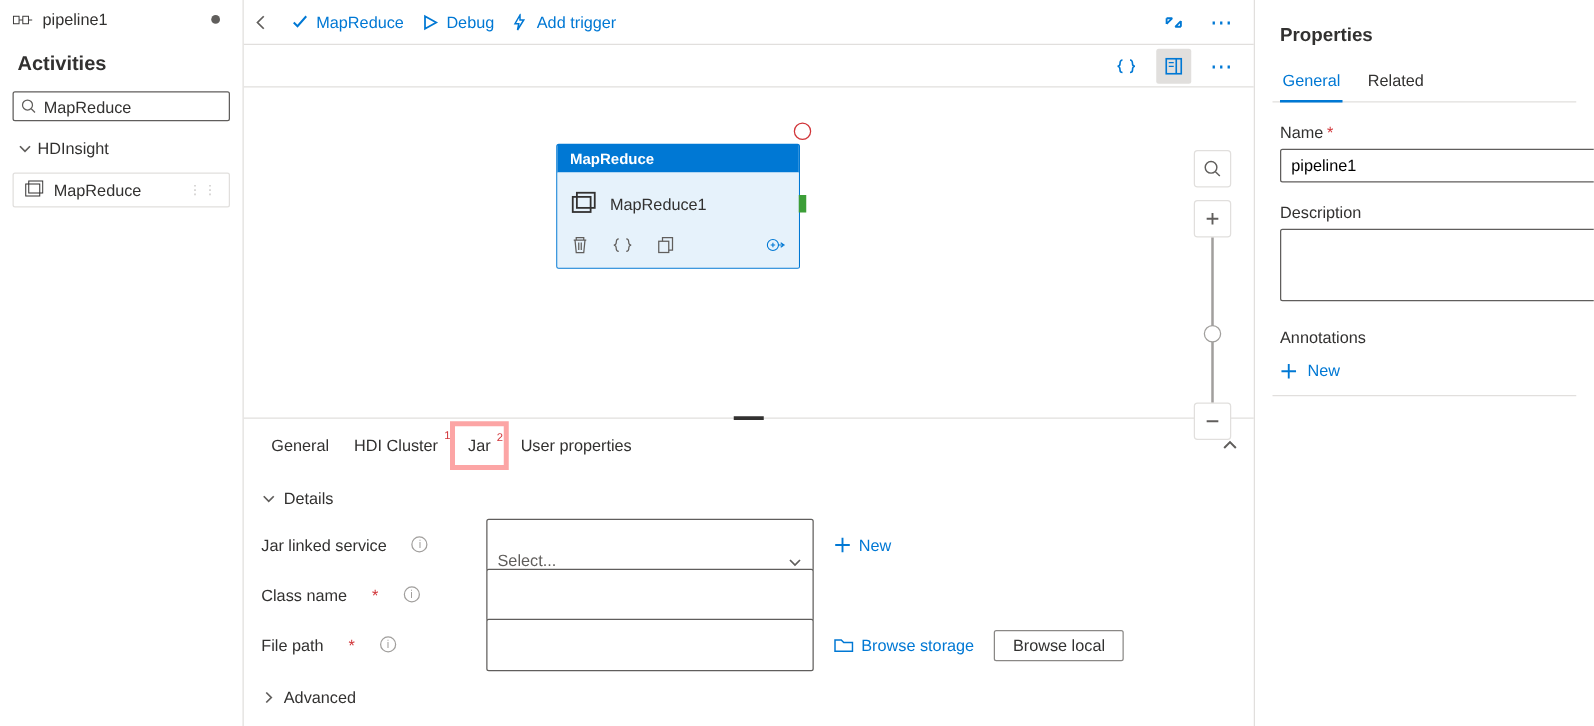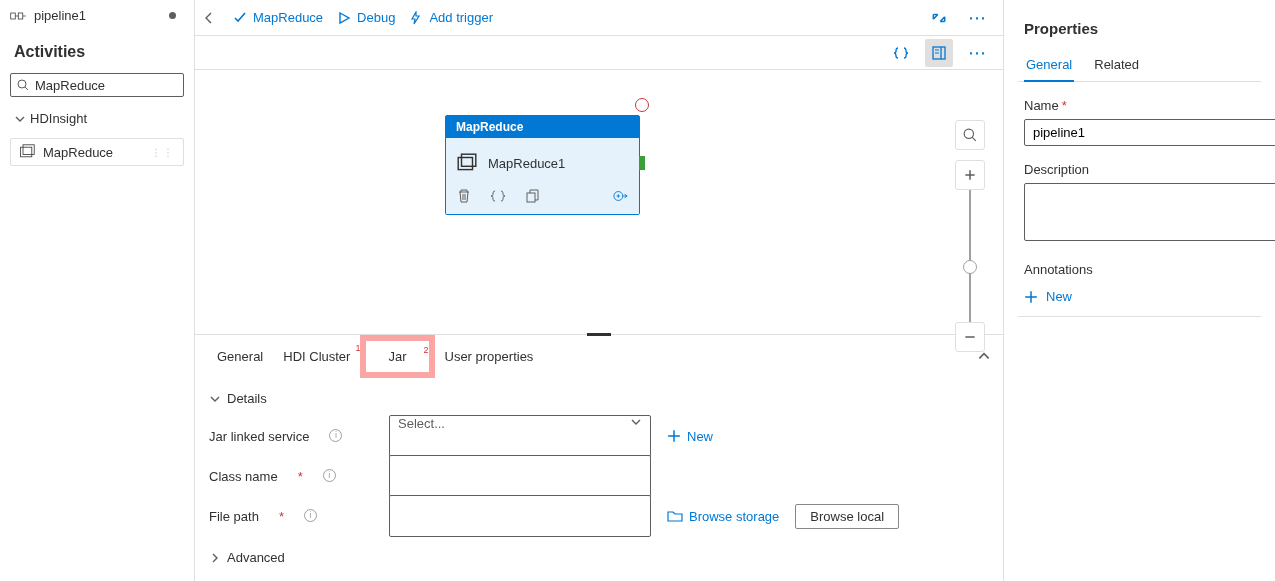--- a/index.html
+++ b/index.html
@@ -59,30 +59,30 @@
   .node-actions .grow { flex:1; }
   .node-actions svg { width:16px; height:16px; stroke:#605e5c; fill:none; cursor:pointer; }
 
   .splitter { position:absolute; left:50%; bottom:-2px; transform:translateX(-50%); width:24px; height:3px; background:#323130; }
 
   
   .config-tabs { display:flex; align-items:center; padding:0 12px; height:42px; border-bottom: none; position:relative; }
   .cfg-tab { padding:10px 10px; font-size:13px; color:#323130; cursor:pointer; position:relative; }
   .cfg-tab.active { color:#323130; border-bottom:2px solid #0078d4; }
   .cfg-tab .badge { position:absolute; top:4px; right:0px; font-size:9px; color:#d13438; }
-  .cfg-tab.boxed { border:6px solid #fca5a5; padding:8px 22px; }
+  .cfg-tab.boxed { border:4px solid #fca5a5; padding:8px 10px; }
   .config-tabs .collapse { margin-left:auto; }
 
   .config-body { padding: 6px 14px 16px 14px; }
   .details-hdr { display:flex; align-items:center; gap:6px; padding:8px 0 10px 0; cursor:pointer; }
   .field-row { display:flex; align-items:center; height:40px; }
   .field-row .label { width:180px; display:flex; align-items:flex-start; gap:20px; }
   .field-row .req { color:#d13438; }
   .field-row .info { width:13px; height:13px; border:1px solid #a19f9d; border-radius:50%; font-size:9px; line-height:11px; text-align:center; color:#a19f9d; }
-  .field-row .input { width:262px; height:42px; border:1px solid #605e5c; border-radius:2px; padding:0 8px; display:flex; align-items:flex-start; background:#fff; }
+  .field-row .input { width:262px; height:42px; border:1px solid #605e5c; border-radius:2px; padding:0 8px; display:flex; align-items:flex-end; background:#fff; }
   .field-row .input.select { color:#605e5c; }
   .field-row .input .caret { margin-left:auto; }
   .link-btn { display:flex; align-items:center; gap:6px; color:#0078d4; margin-left:16px; cursor:pointer; }
   .browse-storage { color:#0078d4; display:flex; align-items:center; gap:6px; margin-left:16px; cursor:pointer; }
   .browse-local { border:1px solid #8a8886; border-radius:2px; padding:4px 14px; margin-left:16px; cursor:pointer; background:#fff; }
 
   .adv-hdr { display:flex; align-items:center; gap:6px; padding:14px 0 0 0; cursor:pointer; }
 
   
   .right-panel { width:272px; border-left:1px solid #e1dfdd; padding:0 14px 14px 14px; }

